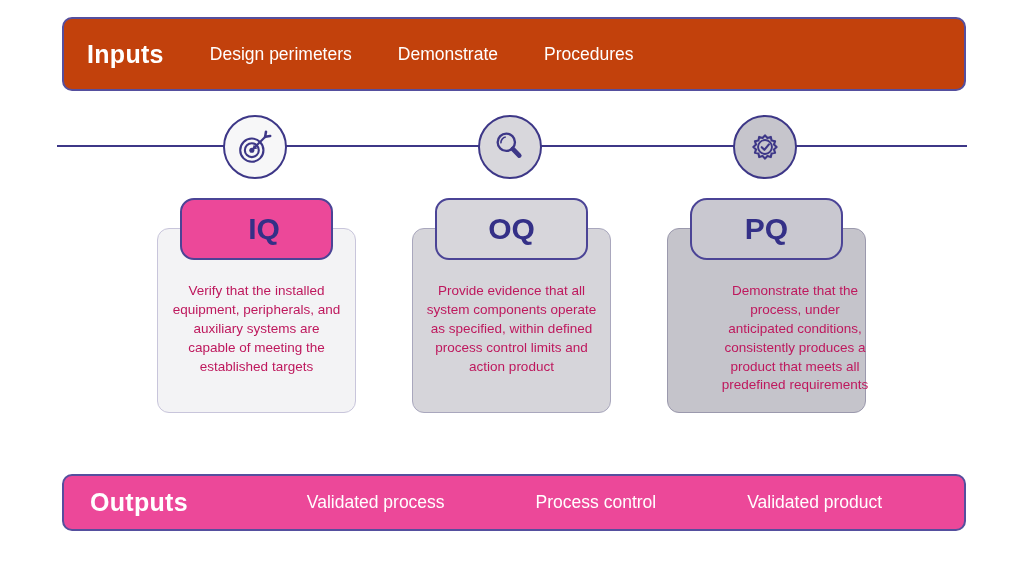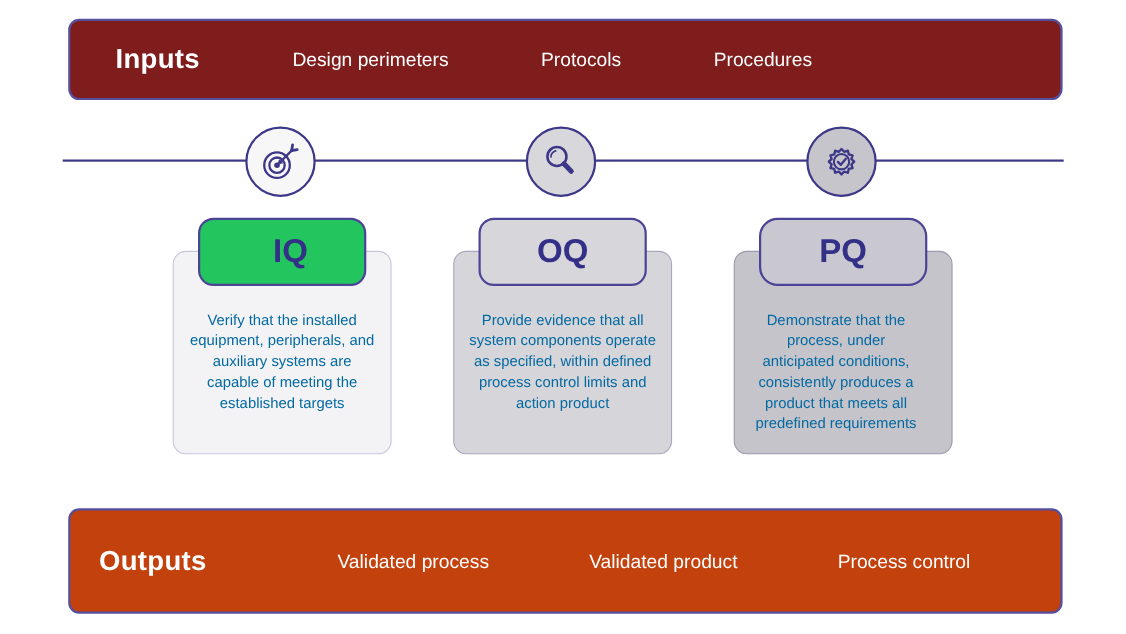--- a/index.html
+++ b/index.html
@@ -20,39 +20,39 @@
     width: 904px;
     border: 2px solid #554f9e;
     border-radius: 10px;
     display: flex;
     align-items: center;
     color: #ffffff;
   }
   .banner-inputs {
     top: 17px;
     height: 74px;
-    background: #7f1d1d;
-    padding: 0 41px;
-    gap: 51px;
+    background: #c2410c;
+    padding: 0 23px;
+    gap: 13px;
   }
   .banner-title {
     font-size: 25px;
     font-weight: 700;
     letter-spacing: 0.3px;
     white-space: nowrap;
   }
   .banner-item {
     font-size: 17.5px;
     white-space: nowrap;
     margin-left: 33px;
   }
   .banner-outputs {
-    top: 462px;
-    height: 96px;
-    background: #c2410c;
+    top: 474px;
+    height: 57px;
+    background: #ec4899;
     padding: 0 26px;
   }
   .outputs-rows {
     flex: 1;
     display: flex;
     flex-direction: column;
     justify-content: center;
     gap: 7px;
     margin-left: 30px;
   }
@@ -106,51 +106,51 @@
     border: 2px solid #4b4496;
     border-radius: 14px;
     display: flex;
     align-items: center;
     justify-content: center;
     font-size: 30px;
     font-weight: 700;
     color: #343087;
     z-index: 2;
   }
-  .iq .card-header { left: 180px; background: #22c55e; padding-left: 15px; }
+  .iq .card-header { left: 180px; background: #ec4899; padding-left: 15px; }
   .oq .card-header { left: 435px; background: #d7d6db; }
   .pq .card-header { left: 690px; background: #c9c8d0; border-radius: 17px; }
 
   .card-desc {
     position: absolute;
     top: 282px;
     width: 199px;
     padding: 0 13px;
     font-size: 13.5px;
     line-height: 1.4;
     font-weight: 500;
     text-align: center;
-    color: #0369a1;
+    color: #be185d;
     z-index: 3;
   }
   .iq .card-desc { left: 157px; }
   .oq .card-desc { left: 412px; }
-  .pq .card-desc { left: 651px; padding-left: 32px; }
+  .pq .card-desc { left: 686px; padding-left: 32px; }
 
   .icon-svg { display: block; }
 </style>
 </head>
 <body>
 
 <div class="canvas">
 
   <div class="banner banner-inputs">
     <span class="banner-title">Inputs</span>
     <span class="banner-item">Design perimeters</span>
-    <span class="banner-item">Protocols</span>
+    <span class="banner-item">Demonstrate</span>
     <span class="banner-item">Procedures</span>
   </div>
 
   <div class="timeline-line"></div>
 
   <div class="iq">
     <div class="icon-circle">
       <span>
         <svg class="icon-svg" width="38" height="38" viewBox="0 0 36 36">
           <circle cx="15" cy="21" r="11" fill="none" stroke="#3d3787" stroke-width="2"></circle>
@@ -202,19 +202,19 @@
       <span>PQ</span>
     </div>
     <div class="card-desc">Demonstrate that the process, under anticipated conditions, consistently produces a product that meets all predefined requirements</div>
   </div>
 
   <div class="banner banner-outputs">
     <span class="banner-title">Outputs</span>
     <div class="outputs-rows">
       <div class="outputs-row">
         <span class="banner-item">Validated process</span>
+        <span class="banner-item">Process control</span>
         <span class="banner-item">Validated product</span>
-        <span class="banner-item">Process control</span>
       </div>
     </div>
   </div>
 
 </div>
 
 </body></html>

